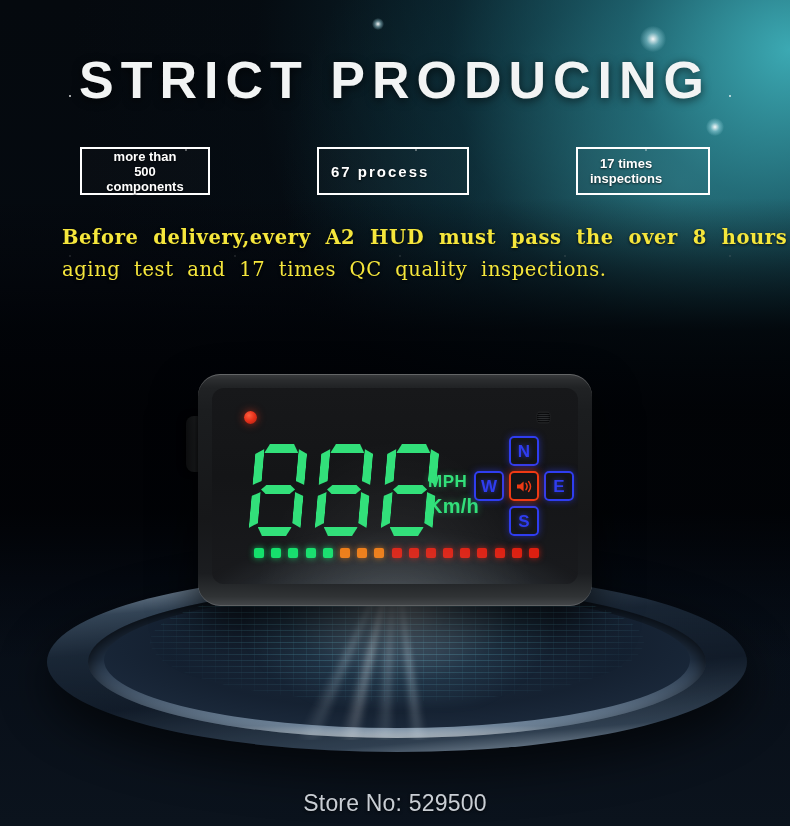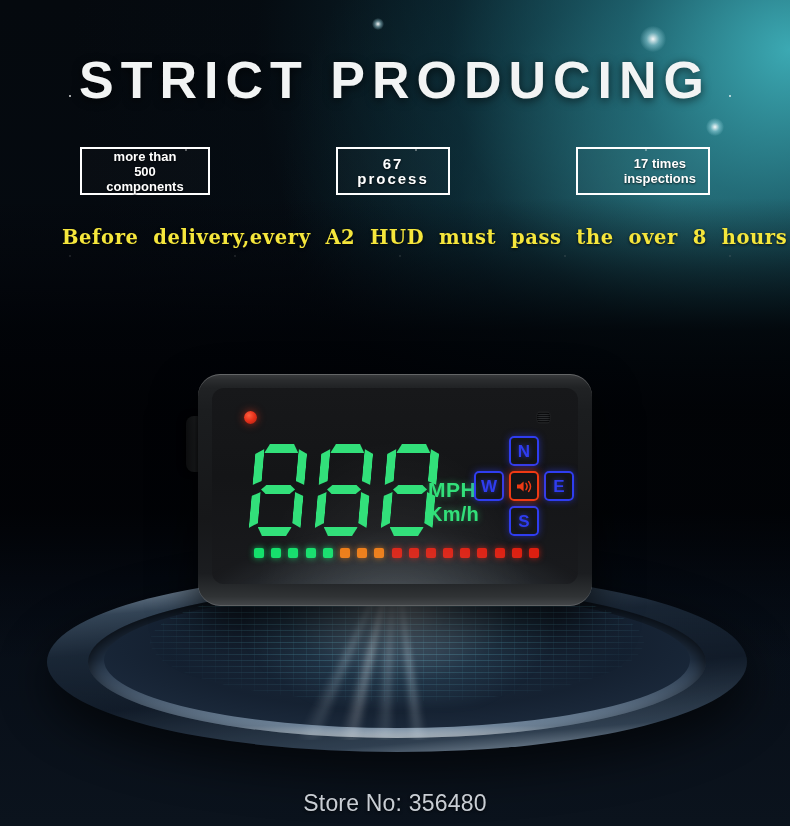--- a/index.html
+++ b/index.html
@@ -96,36 +96,36 @@
     left:80px; top:147px;
     width:630px; height:48px;
     display:flex;
     justify-content:space-between;
     align-items:stretch;
   }
   .badge{
     border:2px solid #ffffff;
     display:flex;
     align-items:center;
-    justify-content:flex-end;
+    justify-content:flex-start;
     padding:0 12px;
     box-sizing:border-box;
     background:rgba(255,255,255,0.02);
   }
   .badge-text{
     color:#ffffff;
     font-size:13px;
     font-weight:700;
     line-height:15px;
     text-align:center;
     white-space:pre-line;
     text-shadow:0 1px 2px rgba(0,0,0,.7);
   }
   .badge.b1{width:130px;}
-  .badge.b2{width:114px;}
+  .badge.b2{width:152px;}
   .badge.b3{width:134px;}
   .badge.b4{width:134px;}
   .badge.b2 .badge-text{letter-spacing:2px;font-size:15px;}
 
   
   .yellow-copy{
     position:absolute;
     left:62px; top:222px;
     width:680px;
     color:#f5e63c;
@@ -263,21 +263,21 @@
   .seg.b{left:43px; top:5px;   width:9px;  height:36px; clip-path:polygon(0 0,100% 5px,100% 100%,0 calc(100% - 4px));}
   .seg.e{left:0px;  top:48px;  width:9px;  height:36px; clip-path:polygon(0 4px,100% 0,100% calc(100% - 5px),0 100%);}
   .seg.c{left:43px; top:48px;  width:9px;  height:36px; clip-path:polygon(0 0,100% 4px,100% 100%,0 calc(100% - 5px));}
 
   .unit-stack{
     position:absolute;left:216px;top:82px;
     color:#32e07a;
     font-weight:700;
     text-shadow:0 0 7px rgba(50,224,122,.45);
   }
-  .unit-mph{font-size:21px;line-height:24px;letter-spacing:.5px;margin-top:8px;}
+  .unit-mph{font-size:17px;line-height:24px;letter-spacing:.5px;}
   .unit-kmh{font-size:20px;line-height:24px;letter-spacing:.2px;}
 
   
   .compass{
     position:absolute;left:262px;top:48px;width:96px;height:96px;
   }
   .cbox{
     position:absolute;width:26px;height:26px;
     border:2px solid #2f3df0;border-radius:5px;
     display:flex;align-items:center;justify-content:center;
@@ -350,20 +350,21 @@
       <span class="badge-text">67 process</span>
     </div>
     <div class="badge b4">
       <span class="badge-text">17 times
 inspections</span>
     </div>
   </div>
 
   <div class="yellow-copy">
     <span class="ln l1">Before  delivery,every  A2  HUD  must  pass  the  over  8  hours</span>
+    <span class="ln l2">aging  test  and  17  times  QC  quality  inspections.</span>
   </div>
 
   <div class="pedestal-wrap">
     <div class="dish-outer"></div>
     <div class="dish-rim"></div>
     <div class="dish-inner"></div>
     <div class="holo-grid"></div>
     <div class="rays"></div>
     <div class="glow-core"></div>
   </div>
@@ -443,15 +444,15 @@
         <i class="r"></i>
         <i class="r"></i>
         <i class="r"></i>
         <i class="r"></i>
       </div>
 
       <div class="screen-underglow"></div>
     </div>
   </div>
 
-  <div class="store-no">Store No: 356480</div>
+  <div class="store-no">Store No: 529500</div>
 
 </div>
 
 </body></html>

